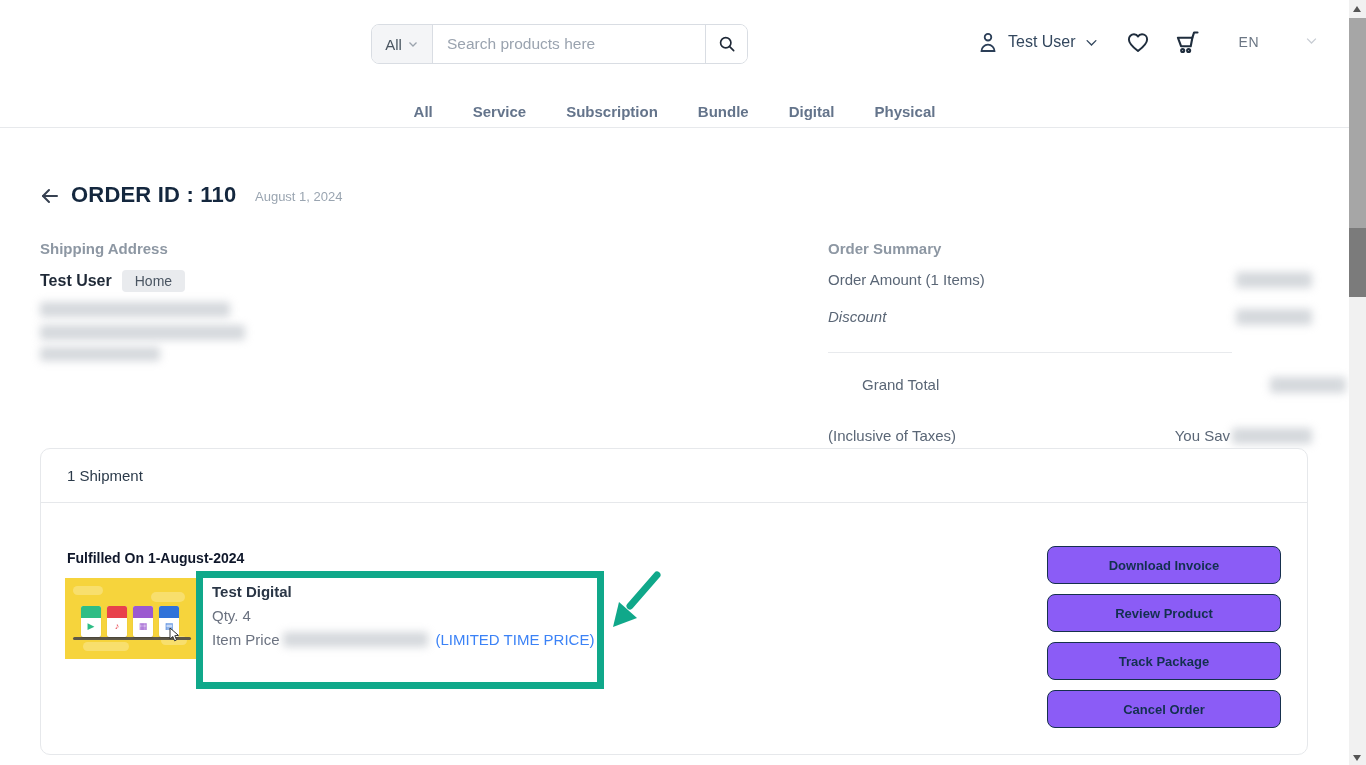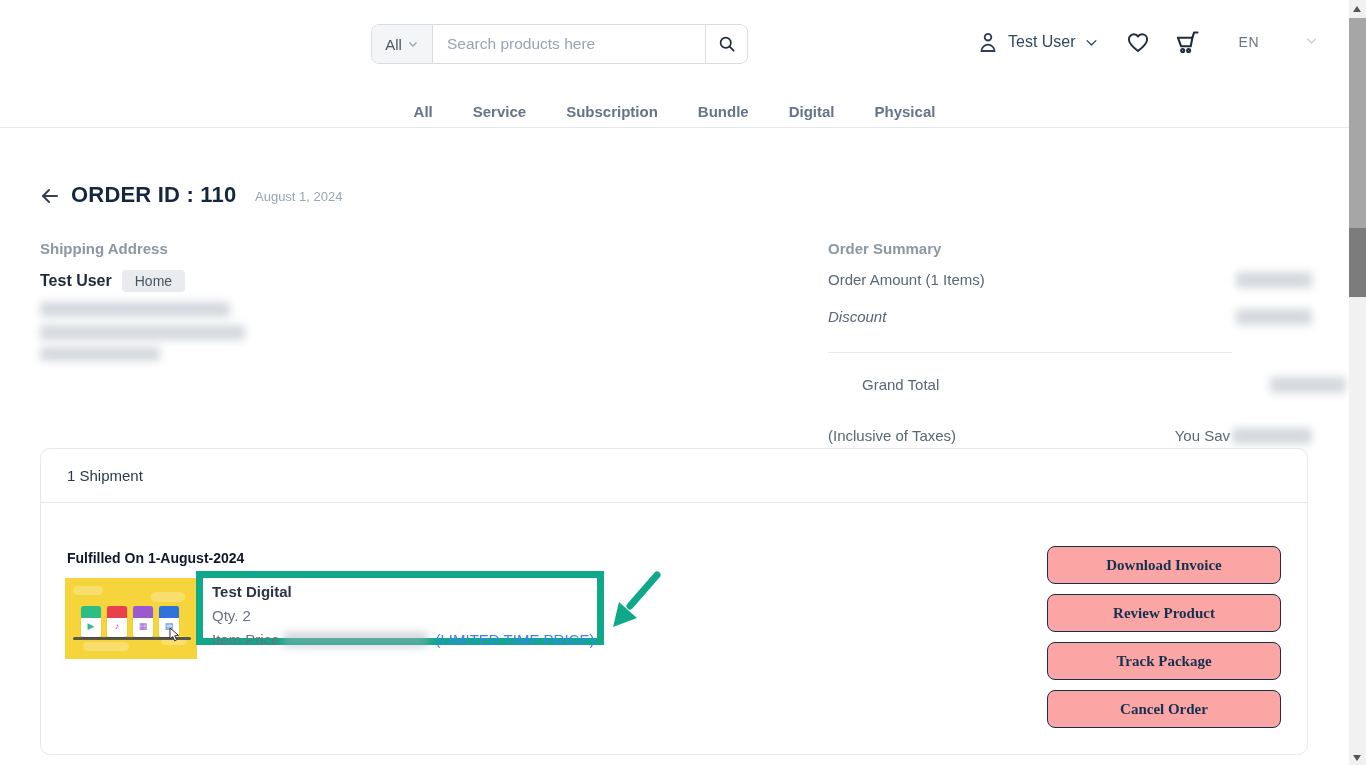--- a/index.html
+++ b/index.html
@@ -77,31 +77,31 @@
   .blob-2 { left:86px; top:14px; width:34px; height:10px; }
   .blob-3 { left:18px; top:64px; width:46px; height:9px; }
   .blob-4 { left:96px; top:58px; width:26px; height:9px; }
   .tile-line { position:absolute; left:8px; top:59px; width:118px; height:3px; background:#5d5747; border-radius:2px; }
   .files { position:absolute; left:16px; top:28px; display:flex; gap:6px; }
   .file { width:20px; height:31px; background:#fff; border-radius:2px; box-shadow:0 1px 1px rgba(0,0,0,.2); overflow:hidden; }
   .file-top { height:12px; }
   .file-glyph { font-size:9px; line-height:17px; text-align:center; }
   .cursor { position:absolute; left:104px; top:50px; }
 
-  .hl-box { position:absolute; left:155px; top:122px; width:408px; height:74px; border:7px solid #10a88a; background:#fff; padding:5px 0 0 9px; }
+  .hl-box { position:absolute; left:155px; top:122px; width:408px; height:118px; border:7px solid #10a88a; background:#fff; padding:5px 0 0 9px; }
   .prod-name { font-size:15px; font-weight:700; color:#2a3646; }
   .prod-qty { margin-top:7px; font-size:15px; color:#6b7280; }
   .prod-price-row { margin-top:7px; display:flex; align-items:center; font-size:15px; color:#6b7280; }
   .price-blur { width:145px; height:15px; margin:0 8px 0 3px; }
   .price-tag { color:#3b82f6; }
 
   .annot-arrow { position:absolute; left:566px; top:122px; }
 
   .actions { position:absolute; left:1006px; top:97px; display:flex; flex-direction:column; gap:10px; }
-  .action-btn { width:234px; height:38px; background:#fca5a5; border:1px solid #16304d; border-radius:8px; font-size:15px; font-weight:600; color:#13304f; cursor:pointer; font-family:Liberation Serif, serif; }
+  .action-btn { width:234px; height:38px; background:#8b5cf6; border:1px solid #16304d; border-radius:8px; font-size:13px; font-weight:600; color:#13304f; cursor:pointer; font-family:Liberation Sans, sans-serif; }
 
   
   .scrollbar { position:absolute; right:0; top:0; width:17px; height:765px; background:#f1f1f1; }
   .sb-arrow { position:absolute; left:4px; width:0; height:0; border-left:4.5px solid transparent; border-right:4.5px solid transparent; }
   .sb-up { top:6px; border-bottom:6px solid #555; }
   .sb-down { bottom:4px; border-top:6px solid #555; }
   .sb-thumb-a { position:absolute; left:0; top:18px; width:17px; height:210px; background:#a6a6a6; }
   .sb-thumb-b { position:absolute; left:0; top:228px; width:17px; height:69px; background:#7b7b7b; }
 </style>
 </head>
@@ -251,21 +251,21 @@
       </div>
       <span class="cursor">
         <svg width="12" height="14" viewBox="0 0 12 14">
           <path d="M1 0 L1 11 L3.8 8.5 L5.6 12.8 L7.6 11.9 L5.8 7.7 L9.5 7.4 Z" fill="#ffffff" stroke="#333" stroke-width="1"></path>
         </svg>
       </span>
     </div>
 
     <div class="hl-box">
       <div class="prod-name">Test Digital</div>
-      <div class="prod-qty">Qty. 2</div>
+      <div class="prod-qty">Qty. 4</div>
       <div class="prod-price-row">
         <span>Item Price</span>
         <span class="blur price-blur"></span>
         <span class="price-tag">(LIMITED TIME PRICE)</span>
       </div>
     </div>
 
     <span class="annot-arrow">
       <svg width="56" height="64" viewBox="0 0 56 64">
         <line x1="50" y1="4" x2="23" y2="35" stroke="#10a88a" stroke-width="7" stroke-linecap="round"></line>

